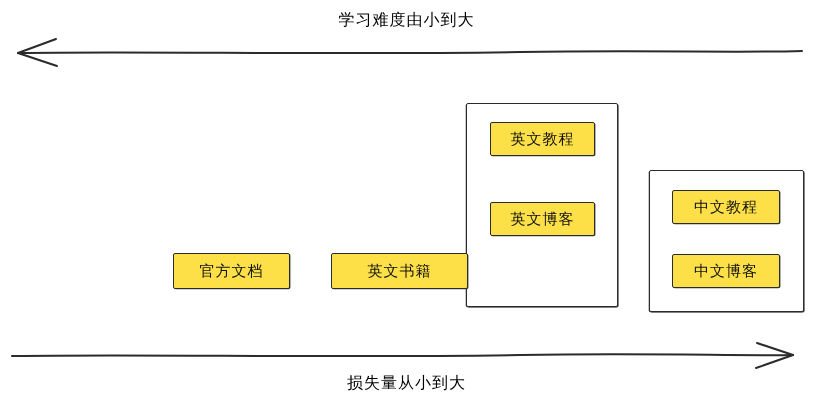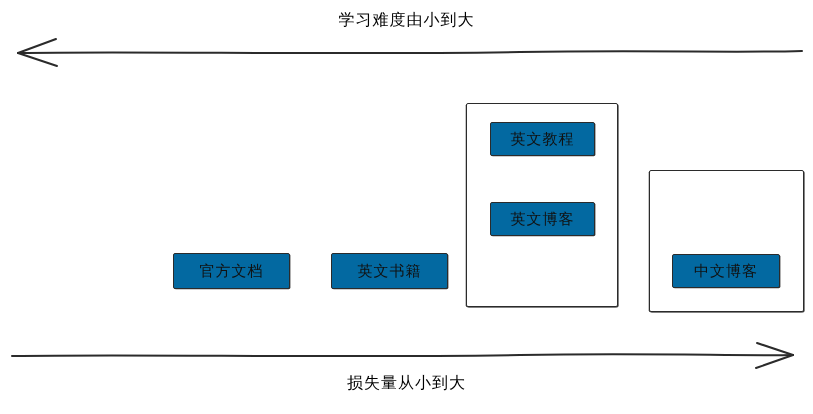--- a/index.html
+++ b/index.html
@@ -46,21 +46,21 @@
     pointer-events: none;
   }
   .node {
     position: absolute;
     box-sizing: border-box;
     display: flex;
     align-items: center;
     justify-content: center;
     font-size: 15px;
     color: #111111;
-    background: #0369a1;
+    background: #fde047;
     letter-spacing: 1px;
   }
   .group-box {
     position: absolute;
     box-sizing: border-box;
     background: #ffffff;
   }
   
   .sketch {
     border: 1.6px solid #2b2b2b;
@@ -97,33 +97,36 @@
 
   <div class="group-box sketch" style="left:466px; top:103px; width:152px; height:204px;"></div>
 
   <div class="group-box sketch" style="left:649px; top:170px; width:155px; height:142px;"></div>
 
 
   <div class="node sketch-thin" style="left:173px; top:253px; width:117px; height:36px;">
     <span>官方文档</span>
   </div>
 
-  <div class="node sketch-thin" style="left:331px; top:253px; width:117px; height:36px;">
+  <div class="node sketch-thin" style="left:331px; top:253px; width:137px; height:36px;">
     <span>英文书籍</span>
   </div>
 
   <div class="node sketch-thin" style="left:490px; top:122px; width:105px; height:34px;">
     <span>英文教程</span>
   </div>
 
   <div class="node sketch-thin" style="left:490px; top:202px; width:105px; height:34px;">
     <span>英文博客</span>
   </div>
 
 
+  <div class="node sketch-thin" style="left:672px; top:190px; width:108px; height:34px;">
+    <span>中文教程</span>
+  </div>
 
   <div class="node sketch-thin" style="left:672px; top:254px; width:108px; height:34px;">
     <span>中文博客</span>
   </div>
 
   <div class="label-text" id="bottom-caption">损失量从小到大</div>
 
 </div>
 
 </body></html>

